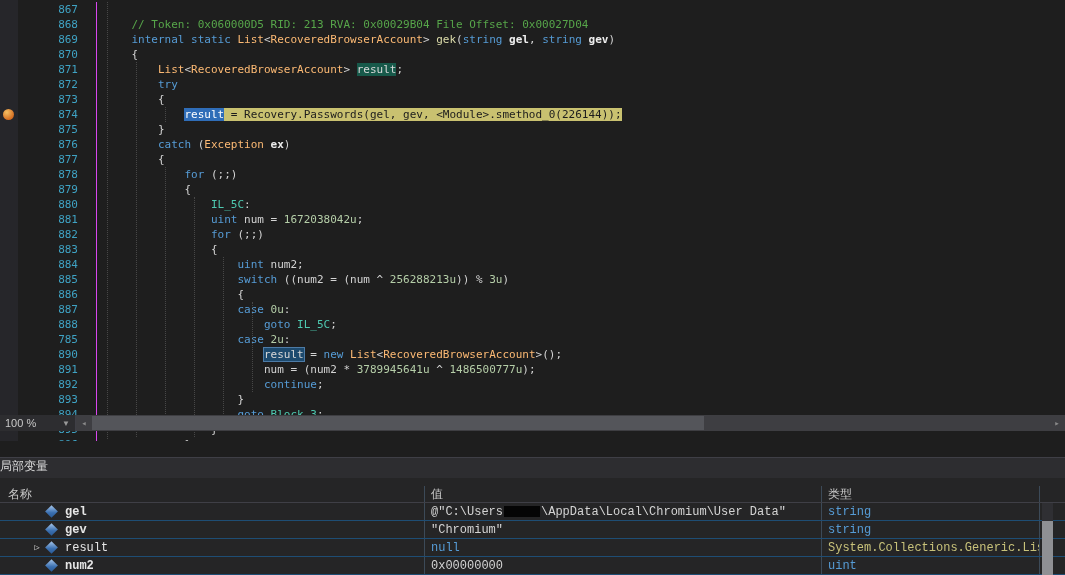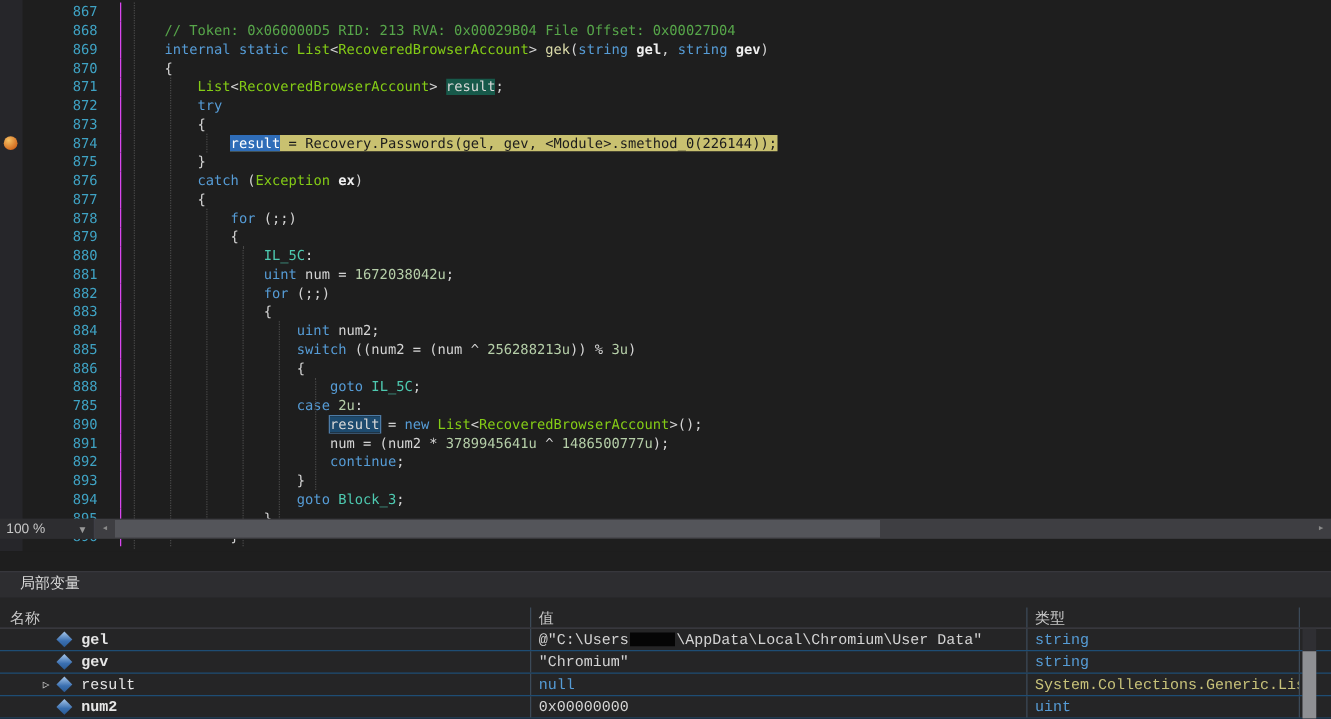--- a/index.html
+++ b/index.html
@@ -14,21 +14,21 @@
   .cl { display:flex; height:15px; line-height:15px; font-size:11px; position:relative; white-space:pre; }
   .glyph { width:18px; flex:none; position:relative; }
   .bp { position:absolute; left:3px; top:2px; width:11px; height:11px; border-radius:6px;
         background:radial-gradient(circle at 35% 30%, #f5c063, #d2691e 75%); }
   .ln { width:60px; flex:none; text-align:right; color:#3fa3c4; }
   .code { flex:1; margin-left:18px; border-left:1px solid #d946ef; padding-left:8px; color:#d4d4d4; overflow:hidden; }
   .guide { position:absolute; width:0; border-left:1px dotted #474747; }
 
   .tk-c  { color:#57a64a; }
   .tk-k  { color:#569cd6; }
-  .tk-t  { color:#84cc16; }
+  .tk-t  { color:#fdba74; }
   .tk-m  { color:#dcdcaa; }
   .tk-n2 { color:#b5cea8; }
   .tk-p  { color:#d4d4d4; }
   .tk-l  { color:#4ec9b0; }
   .tk-pr { color:#eeeeee; font-weight:bold; }
   .tk-d  { color:#1c1c1c; }
   .tk-hlg { background:#17594a; color:#d8d8d8; }
   .tk-hlb { background:#1d4a6e; color:#d8d8d8; box-shadow:0 0 0 1px #4d7ba6; }
   .tk-selres { background:#2f6db8; color:#ffffff; }
   .execbg { background:#c9c170;margin-top:41px; }
@@ -40,21 +40,21 @@
           color:#c8c8c8; font:11px "Liberation Sans","DejaVu Sans",sans-serif; }
   .zoom-caret { color:#999; font-size:8px; }
   .hscroll { flex:1; display:flex; background:#3e3e42; }
   .sb-arrow { width:16px; flex:none; color:#8a8a8a; font-size:9px; line-height:16px; text-align:center; }
   .hs-track { flex:1; position:relative; }
   .hs-thumb { position:absolute; left:0; top:1px; bottom:1px; width:64%; background:#54555a; }
 
   
   .locals { position:absolute; top:457px; left:0; right:0; bottom:0; background:#252526;
             border-top:1px solid #3f3f46; overflow:hidden; }
-  .ptitle { height:20px; line-height:20px; padding-left:16px; background:#2d2d30; color:#dcdcdc;
+  .ptitle { height:20px; line-height:20px; padding-left:0; background:#2d2d30; color:#dcdcdc;
             font:12px "Liberation Sans","DejaVu Sans",sans-serif; }
   .grid { position:absolute; top:28px; left:0; right:0; bottom:0; }
   .ghead { display:flex; height:17px; line-height:17px; border-bottom:1px solid #3f3f46;
            color:#c8c8c8; font:12px "Liberation Sans","DejaVu Sans",sans-serif; }
   .col, .cell { flex:none; overflow:hidden; white-space:nowrap;font-family:Liberation Mono, monospace; }
   .w-name { width:425px; border-right:1px solid #3c4a58; padding-left:8px; }
   .w-val  { width:397px; border-right:1px solid #3c4a58; padding-left:6px; }
   .w-type { width:218px; border-right:1px solid #3c4a58; padding-left:6px; }
   .lrow { display:flex; height:18px; line-height:18px; border-bottom:1px solid #1e4d74;
           font-size:12px; color:#d4d4d4; }
@@ -89,20 +89,21 @@
         <div class="cl"><span class="glyph"></span><span class="ln">877</span><span class="code">        <span class="tk-p">{</span></span></div>
         <div class="cl"><span class="glyph"></span><span class="ln">878</span><span class="code">            <span class="tk-k">for</span><span class="tk-p"> (;;)</span></span></div>
         <div class="cl"><span class="glyph"></span><span class="ln">879</span><span class="code">            <span class="tk-p">{</span></span></div>
         <div class="cl"><span class="glyph"></span><span class="ln">880</span><span class="code">                <span class="tk-l">IL_5C</span><span class="tk-p">:</span></span></div>
         <div class="cl"><span class="glyph"></span><span class="ln">881</span><span class="code">                <span class="tk-k">uint</span><span class="tk-p"> num = </span><span class="tk-n2">1672038042u</span><span class="tk-p">;</span></span></div>
         <div class="cl"><span class="glyph"></span><span class="ln">882</span><span class="code">                <span class="tk-k">for</span><span class="tk-p"> (;;)</span></span></div>
         <div class="cl"><span class="glyph"></span><span class="ln">883</span><span class="code">                <span class="tk-p">{</span></span></div>
         <div class="cl"><span class="glyph"></span><span class="ln">884</span><span class="code">                    <span class="tk-k">uint</span><span class="tk-p"> num2;</span></span></div>
         <div class="cl"><span class="glyph"></span><span class="ln">885</span><span class="code">                    <span class="tk-k">switch</span><span class="tk-p"> ((num2 = (num ^ </span><span class="tk-n2">256288213u</span><span class="tk-p">)) % </span><span class="tk-n2">3u</span><span class="tk-p">)</span></span></div>
         <div class="cl"><span class="glyph"></span><span class="ln">886</span><span class="code">                    <span class="tk-p">{</span></span></div>
+        <div class="cl"><span class="glyph"></span><span class="ln">887</span><span class="code">                    <span class="tk-k">case</span><span class="tk-p"> </span><span class="tk-n2">0u</span><span class="tk-p">:</span></span></div>
         <div class="cl"><span class="glyph"></span><span class="ln">888</span><span class="code">                        <span class="tk-k">goto</span><span class="tk-p"> </span><span class="tk-l">IL_5C</span><span class="tk-p">;</span></span></div>
         <div class="cl"><span class="glyph"></span><span class="ln">785</span><span class="code">                    <span class="tk-k">case</span><span class="tk-p"> </span><span class="tk-n2">2u</span><span class="tk-p">:</span></span></div>
         <div class="cl"><span class="glyph"></span><span class="ln">890</span><span class="code">                        <span class="tk-hlb">result</span><span class="tk-p"> = </span><span class="tk-k">new</span><span class="tk-p"> </span><span class="tk-t">List</span><span class="tk-p">&lt;</span><span class="tk-t">RecoveredBrowserAccount</span><span class="tk-p">&gt;();</span></span></div>
         <div class="cl"><span class="glyph"></span><span class="ln">891</span><span class="code">                        <span class="tk-p">num = (num2 * </span><span class="tk-n2">3789945641u</span><span class="tk-p"> ^ </span><span class="tk-n2">1486500777u</span><span class="tk-p">);</span></span></div>
         <div class="cl"><span class="glyph"></span><span class="ln">892</span><span class="code">                        <span class="tk-k">continue</span><span class="tk-p">;</span></span></div>
         <div class="cl"><span class="glyph"></span><span class="ln">893</span><span class="code">                    <span class="tk-p">}</span></span></div>
         <div class="cl"><span class="glyph"></span><span class="ln">894</span><span class="code">                    <span class="tk-k">goto</span><span class="tk-p"> </span><span class="tk-l">Block_3</span><span class="tk-p">;</span></span></div>
         <div class="cl"><span class="glyph"></span><span class="ln">895</span><span class="code">                <span class="tk-p">}</span></span></div>
         <div class="cl"><span class="glyph"></span><span class="ln">896</span><span class="code">            <span class="tk-p">}</span></span></div>
       </div>

